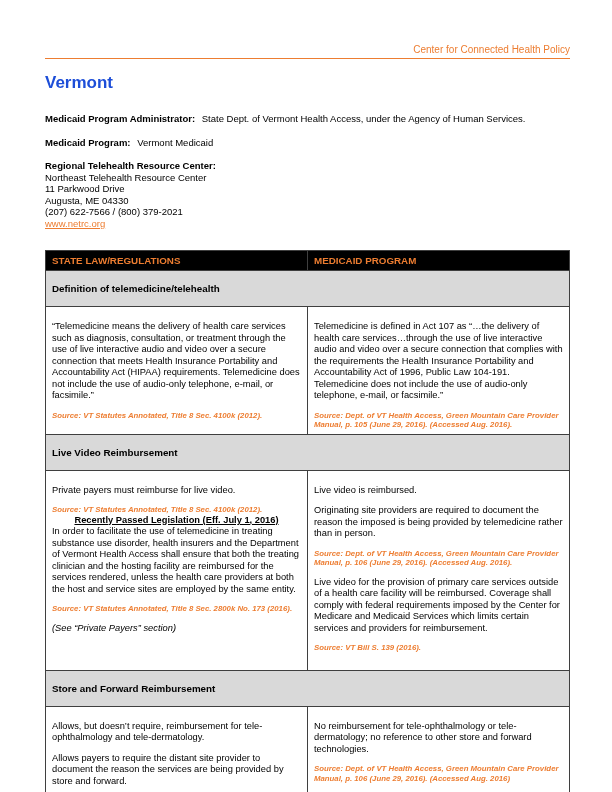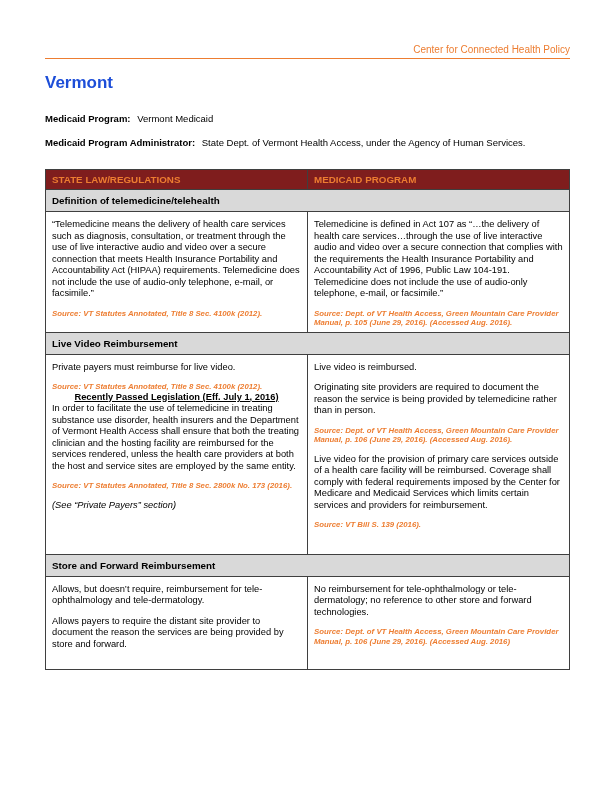--- a/index.html
+++ b/index.html
@@ -25,28 +25,28 @@
   .doc-link { color:#ED7D31; text-decoration:underline; font-size:9.5px; cursor:pointer; }
 
   table.policy-table {
     width:100%; border-collapse:collapse; margin-top:21px;
     table-layout:fixed;
   }
   .policy-table td, .policy-table th {
     border:1px solid #3f3f3f; vertical-align:top; text-align:left;
   }
   .col-head {
-    background:#7f1d1d; color:#ED7D31; font-weight:bold;
+    background:#000000; color:#ED7D31; font-weight:bold;
     font-size:9.8px; padding:4px 6px; height:19px;
   }
   .section-head {
     background:#D9D9D9; color:#000; font-weight:bold;
-    font-size:9.8px; padding:5px 6px; height:19px;
+    font-size:9.8px; padding:12px 6px; height:19px;
   }
-  .body-cell { background:#fff; padding:7px 6px 4px 6px; font-size:9.3px; line-height:11.5px; }
+  .body-cell { background:#fff; padding:14px 6px 4px 6px; font-size:9.3px; line-height:11.5px; }
   .para { margin-top:9px; }
   .para:first-child { margin-top:0; }
   .source {
     margin-top:9px; color:#ED7D31; font-weight:bold; font-style:italic;
     font-size:7.8px; line-height:9.5px;
   }
   .subhead { margin-top:0; font-weight:bold; text-decoration:underline;text-align:center; }
   .subhead + .para { margin-top:0; }
   .note { margin-top:9px; font-style:italic; }
 
@@ -66,29 +66,37 @@
 
 <div class="page">
   <div class="content">
 
     <div class="doc-header">Center for Connected Health Policy</div>
     <div class="header-rule"></div>
 
     <div class="page-title">Vermont</div>
 
     <div class="info-line">
+      <span class="info-label">Medicaid Program Administrator:</span>
+      <span class="info-value">State Dept. of Vermont Health Access, under the Agency of Human Services.</span>
+    </div>
+
+    <div class="info-line">
       <span class="info-label">Medicaid Program:</span>
       <span class="info-value">Vermont Medicaid</span>
     </div>
 
-    <div class="info-line">
-      <span class="info-label">Medicaid Program Administrator:</span>
-      <span class="info-value">State Dept. of Vermont Health Access, under the Agency of Human Services.</span>
+    <div class="rtrc-block">
+      <span class="info-label">Regional Telehealth Resource Center:</span>
+      <span class="rtrc-line">Northeast Telehealth Resource Center</span>
+      <span class="rtrc-line">11 Parkwood Drive</span>
+      <span class="rtrc-line">Augusta, ME 04330</span>
+      <span class="rtrc-line">(207) 622-7566 / (800) 379-2021</span>
+      <a class="doc-link">www.netrc.org</a>
     </div>
-
 
     <table class="policy-table">
       <tbody>
           <tr>
         <th class="col-head">STATE LAW/REGULATIONS</th>
         <th class="col-head">MEDICAID PROGRAM</th>
       </tr>
 
       <tr>
         <td class="section-head" colspan="2">Definition of telemedicine/telehealth</td>
@@ -111,21 +119,21 @@
         <td class="body-cell">
           <div class="para">Private payers must reimburse for live video.</div>
           <div class="source">Source: VT Statutes Annotated, Title 8 Sec. 4100k (2012).</div>
           <div class="subhead">Recently Passed Legislation (Eff. July 1, 2016)</div>
           <div class="para">In order to facilitate the use of telemedicine in treating substance use disorder, health insurers and the Department of Vermont Health Access shall ensure that both the treating clinician and the hosting facility are reimbursed for the services rendered, unless the health care providers at both the host and service sites are employed by the same entity.</div>
           <div class="source">Source: VT Statutes Annotated, Title 8 Sec. 2800k No. 173 (2016).</div>
           <div class="note">(See “Private Payers” section)</div>
         </td>
         <td class="body-cell">
           <div class="para">Live video is reimbursed.</div>
-          <div class="para">Originating site providers are required to document the reason the service is being provided by telemedicine rather than in person.</div>
+          <div class="para">Originating site providers are required to document the reason the imposed is being provided by telemedicine rather than in person.</div>
           <div class="source">Source: Dept. of VT Health Access, Green Mountain Care Provider Manual, p. 106 (June 29, 2016). (Accessed Aug. 2016).</div>
           <div class="para">Live video for the provision of primary care services outside of a health care facility will be reimbursed. Coverage shall comply with federal requirements imposed by the Center for Medicare and Medicaid Services which limits certain services and providers for reimbursement.</div>
           <div class="source">Source: VT Bill S. 139 (2016).</div>
         </td>
       </tr>
 
       <tr>
         <td class="section-head" colspan="2">Store and Forward Reimbursement</td>
       </tr>
       <tr class="row-sf">

